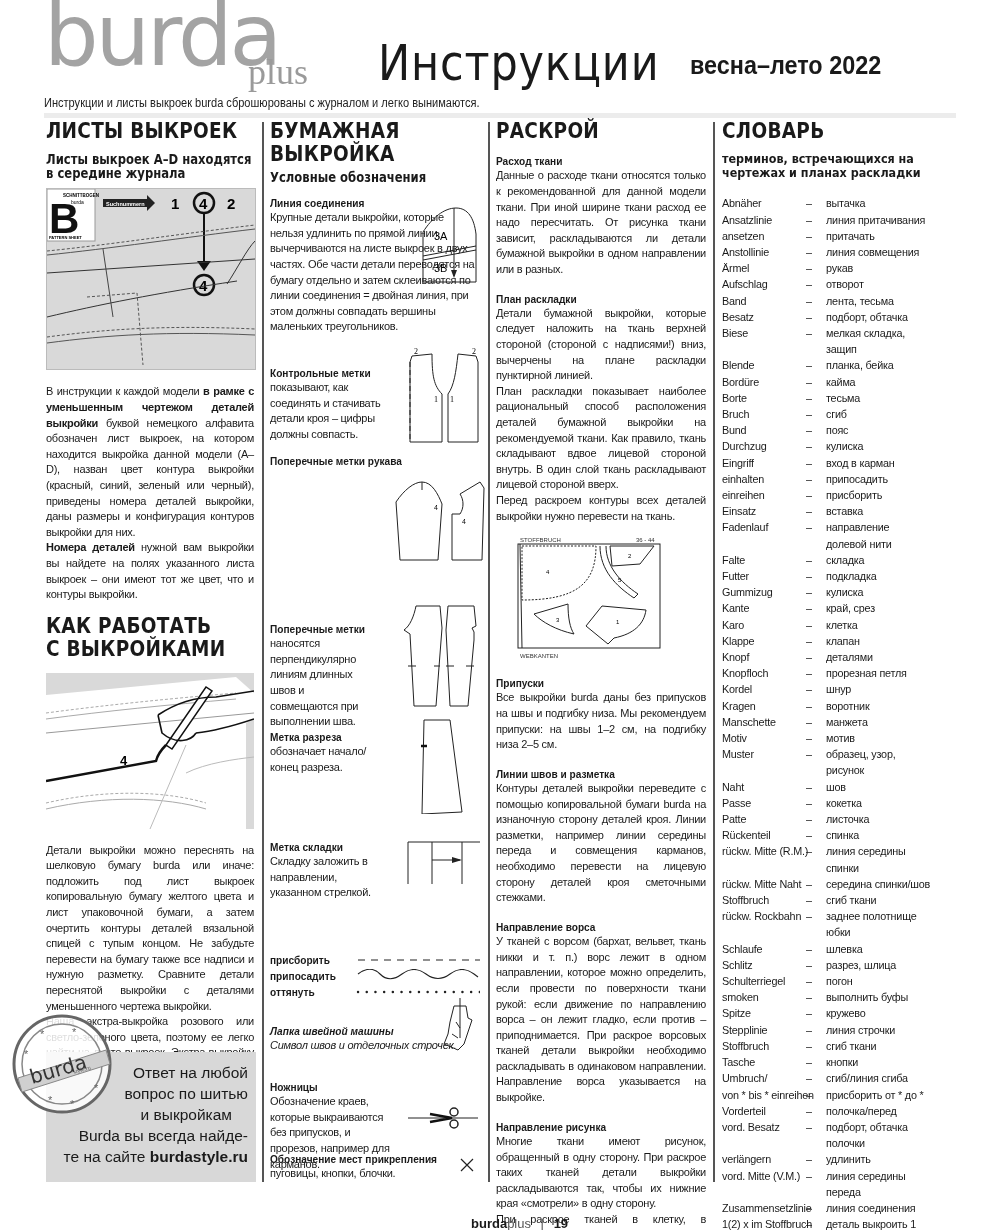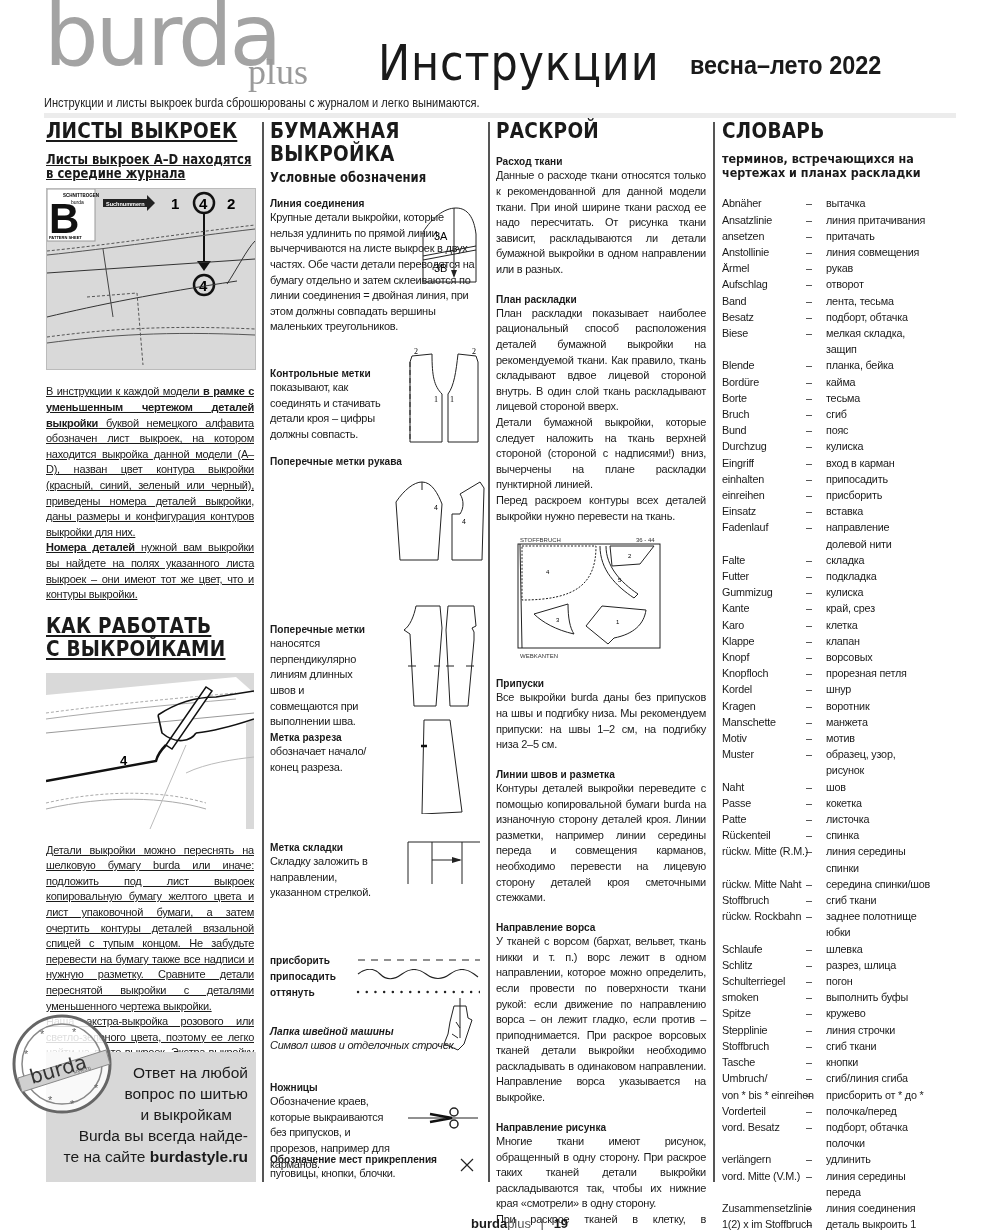--- a/index.html
+++ b/index.html
@@ -6,21 +6,21 @@
   body { width:999px; height:1230px; position:relative; overflow:hidden; font-family:"Liberation Sans", sans-serif; color:#1a1a1a; }
   .abs { position:absolute; }
   .logo-burda { left:44px; top:-8px; font-size:86px; font-weight:400; color:#a3a3a3; letter-spacing:-3px; line-height:1; font-family:"DejaVu Sans", sans-serif; }
   .logo-plus { left:248px; top:54px; font-size:36px; color:#9a9a9a; font-family:"Liberation Serif", serif; line-height:1; }
   .page-title { left:378px; top:38px; font-size:50px; font-weight:400; color:#1a1a1a; line-height:1; letter-spacing:1px; font-family:"DejaVu Sans", sans-serif; transform:scaleX(0.86); transform-origin:left; }
   .season { left:690px; top:52px; font-size:26px; font-weight:700; line-height:1; transform:scaleX(0.9); transform-origin:left; }
   .intro { left:44px; top:96px; font-size:12px; color:#222; transform:scaleX(0.92); transform-origin:left; white-space:nowrap; }
   .topbar { left:44px; top:113px; width:912px; height:5px; background:#ececec; }
 
   .col { position:absolute; top:118px; }
-  .c1 { left:46px; width:208px;text-decoration:underline; }
+  .c1 { left:46px; width:208px; }
   .c2 { left:270px; width:208px; }
   .c3 { left:496px; width:210px; }
   .c4 { left:722px; width:210px; }
   .vline { position:absolute; top:122px; width:2px; background:#555; }
 
   h2 { margin:0; font-size:21px; font-weight:900; letter-spacing:0.3px; line-height:1.05; font-family:"DejaVu Sans", sans-serif; transform:scaleX(0.88); transform-origin:left; white-space:nowrap; }
   h3 { margin:0; font-size:13.5px; font-weight:700; line-height:1.05; font-family:"DejaVu Sans", sans-serif; transform:scaleX(0.86); transform-origin:left; white-space:nowrap; }
   h4 { margin:0; font-size:11px; font-weight:700; line-height:1.3; transform:scaleX(0.92); transform-origin:left; white-space:nowrap; }
   p { margin:0; font-size:11px; line-height:15.6px; text-align:justify; }
   .narrow { letter-spacing:-0.25px; }
@@ -291,22 +291,22 @@
 <div class="col c3">
   <h2 style="margin-top:2px;">РАСКРОЙ</h2>
 
   <div style="margin-top:12px;">
     <h4>Расход ткани</h4>
     <p class="narrow">Данные о расходе ткани относятся только к рекомендованной для данной модели ткани. При иной ширине ткани расход ее надо пересчитать. От рисунка ткани зависит, раскладываются ли детали бумажной выкройки в одном направлении или в разных.</p>
   </div>
 
   <div style="margin-top:14px;">
     <h4>План раскладки</h4>
+    <p class="narrow">Детали бумажной выкройки, которые следует наложить на ткань верхней стороной (стороной с надписями!) вниз, вычерчены на плане раскладки пунктирной линией.</p>
     <p class="narrow">План раскладки показывает наиболее рациональный способ расположения деталей бумажной выкройки на рекомендуемой ткани. Как правило, ткань складывают вдвое лицевой стороной внутрь. В один слой ткань раскладывают лицевой стороной вверх.</p>
-    <p class="narrow">Детали бумажной выкройки, которые следует наложить на ткань верхней стороной (стороной с надписями!) вниз, вычерчены на плане раскладки пунктирной линией.</p>
     <p class="narrow">Перед раскроем контуры всех деталей выкройки нужно перевести на ткань.</p>
   </div>
 
   <div style="margin-top:10px;margin-left:20px;">
     <svg width="160" height="128" viewBox="0 0 160 128">
       <text x="4" y="8" font-size="6" font-family="Liberation Sans, sans-serif" fill="#333">STOFFBRUCH</text>
       <text x="120" y="8" font-size="6" font-family="Liberation Sans, sans-serif" fill="#333">36 - 44</text>
       <rect x="2" y="10" width="142" height="104" fill="none" stroke="#222"></rect>
       <line x1="4" y1="10" x2="6" y2="114" stroke="#222"></line>
       <path d="M6,12 L80,12 C80,50 60,66 6,66 Z" fill="none" stroke="#222" stroke-dasharray="2,1.5"></path>
@@ -476,21 +476,21 @@
         <span class="gloss-ru">клетка</span>
       </div>
       <div class="gloss-row">
         <span class="gloss-de">Klappe</span>
         <span class="gloss-dash">–</span>
         <span class="gloss-ru">клапан</span>
       </div>
       <div class="gloss-row">
         <span class="gloss-de">Knopf</span>
         <span class="gloss-dash">–</span>
-        <span class="gloss-ru">ворсовых</span>
+        <span class="gloss-ru">деталями</span>
       </div>
       <div class="gloss-row">
         <span class="gloss-de">Knopfloch</span>
         <span class="gloss-dash">–</span>
         <span class="gloss-ru">прорезная петля</span>
       </div>
       <div class="gloss-row">
         <span class="gloss-de">Kordel</span>
         <span class="gloss-dash">–</span>
         <span class="gloss-ru">шнур</span>

